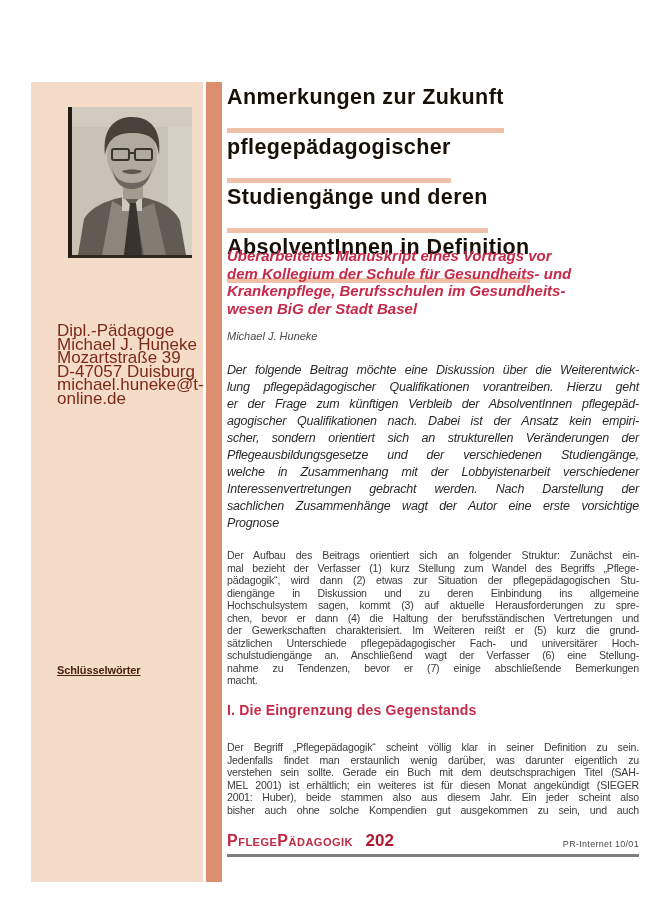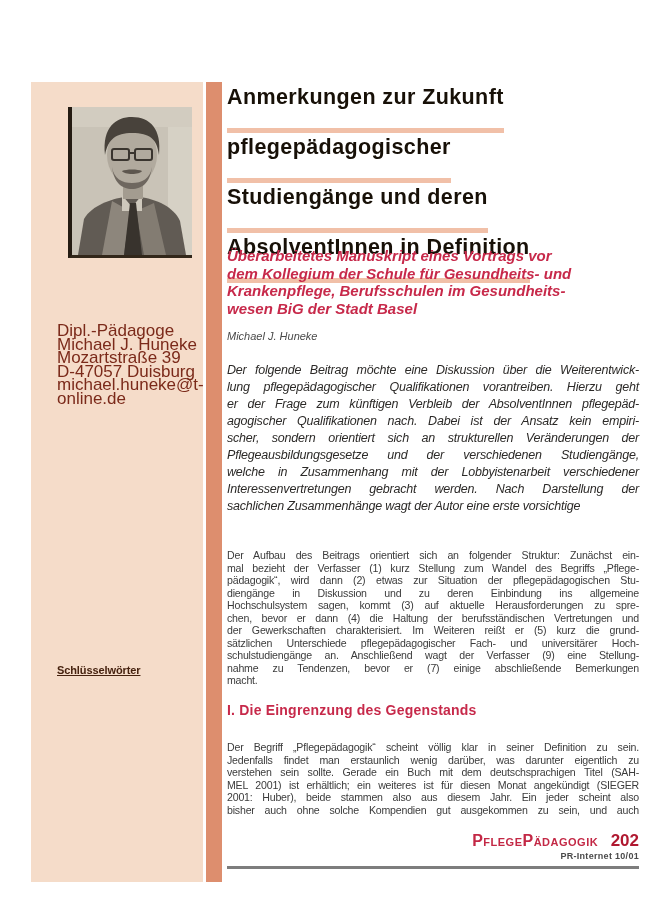--- a/index.html
+++ b/index.html
@@ -58,27 +58,27 @@
   }
   .body1 .jline:last-child{text-align-last:left;}
   .sec-heading{
     position:absolute;left:227px;top:702px;font-size:14px;font-weight:bold;
     color:#c7294a;letter-spacing:0.2px;
   }
   
   .footer{
     position:absolute;left:227px;top:831px;width:412px;
     display:flex;justify-content:space-between;align-items:flex-end;
-    border-bottom:3px solid #7d7d7d;padding-bottom:3px;flex-direction:column;
+    border-bottom:3px solid #7d7d7d;padding-bottom:3px;
   }
   .f-name{
     font-variant:small-caps;font-weight:bold;font-size:16px;color:#c32845;letter-spacing:0.5px;
   }
   .f-page{font-weight:bold;font-size:17px;color:#b01830;margin-left:8px;}
-  .f-issue{font-weight:bold;font-size:9px;color:#4a4a4a;letter-spacing:0.3px;padding-bottom:2px;}
+  .f-issue{font-weight:normal;font-size:9px;color:#4a4a4a;letter-spacing:0.3px;padding-bottom:2px;}
 </style>
 </head>
 <body>
 
 <div class="page">
 
   <div class="sidebar-bg"></div>
   <div class="accent-bar"></div>
 
   <div class="photo">
@@ -135,32 +135,33 @@
   <div class="abstract">
       <div class="jline">Der folgende Beitrag möchte eine Diskussion über die Weiterentwick-</div>
       <div class="jline">lung pflegepädagogischer Qualifikationen vorantreiben. Hierzu geht</div>
       <div class="jline">er der Frage zum künftigen Verbleib der AbsolventInnen pflegepäd-</div>
       <div class="jline">agogischer Qualifikationen nach. Dabei ist der Ansatz kein empiri-</div>
       <div class="jline">scher, sondern orientiert sich an strukturellen Veränderungen der</div>
       <div class="jline">Pflegeausbildungsgesetze und der verschiedenen Studiengänge,</div>
       <div class="jline">welche in Zusammenhang mit der Lobbyistenarbeit verschiedener</div>
       <div class="jline">Interessenvertretungen gebracht werden. Nach Darstellung der</div>
       <div class="jline">sachlichen Zusammenhänge wagt der Autor eine erste vorsichtige</div>
+      <div class="jline">Prognose</div>
     </div>
 
   <div class="bodytext body1">
       <div class="jline">Der Aufbau des Beitrags orientiert sich an folgender Struktur: Zunächst ein-</div>
       <div class="jline">mal bezieht der Verfasser (1) kurz Stellung zum Wandel des Begriffs „Pflege-</div>
       <div class="jline">pädagogik“, wird dann (2) etwas zur Situation der pflegepädagogischen Stu-</div>
       <div class="jline">diengänge in Diskussion und zu deren Einbindung ins allgemeine</div>
       <div class="jline">Hochschulsystem sagen, kommt (3) auf aktuelle Herausforderungen zu spre-</div>
       <div class="jline">chen, bevor er dann (4) die Haltung der berufsständischen Vertretungen und</div>
       <div class="jline">der Gewerkschaften charakterisiert. Im Weiteren reißt er (5) kurz die grund-</div>
       <div class="jline">sätzlichen Unterschiede pflegepädagogischer Fach- und universitärer Hoch-</div>
-      <div class="jline">schulstudiengänge an. Anschließend wagt der Verfasser (9) eine Stellung-</div>
+      <div class="jline">schulstudiengänge an. Anschließend wagt der Verfasser (6) eine Stellung-</div>
       <div class="jline">nahme zu Tendenzen, bevor er (7) einige abschließende Bemerkungen</div>
       <div class="jline">macht.</div>
     </div>
 
   <div class="sec-heading">I. Die Eingrenzung des Gegenstands</div>
 
   <div class="bodytext body2">
       <div class="jline">Der Begriff „Pflegepädagogik“ scheint völlig klar in seiner Definition zu sein.</div>
       <div class="jline">Jedenfalls findet man erstaunlich wenig darüber, was darunter eigentlich zu</div>
       <div class="jline">verstehen sein sollte. Gerade ein Buch mit dem deutschsprachigen Titel (SAH-</div>

